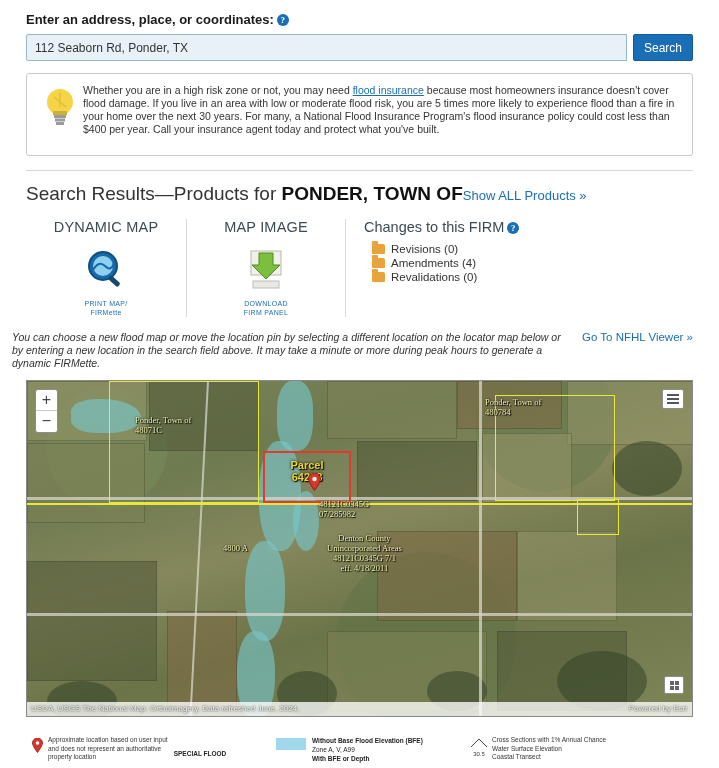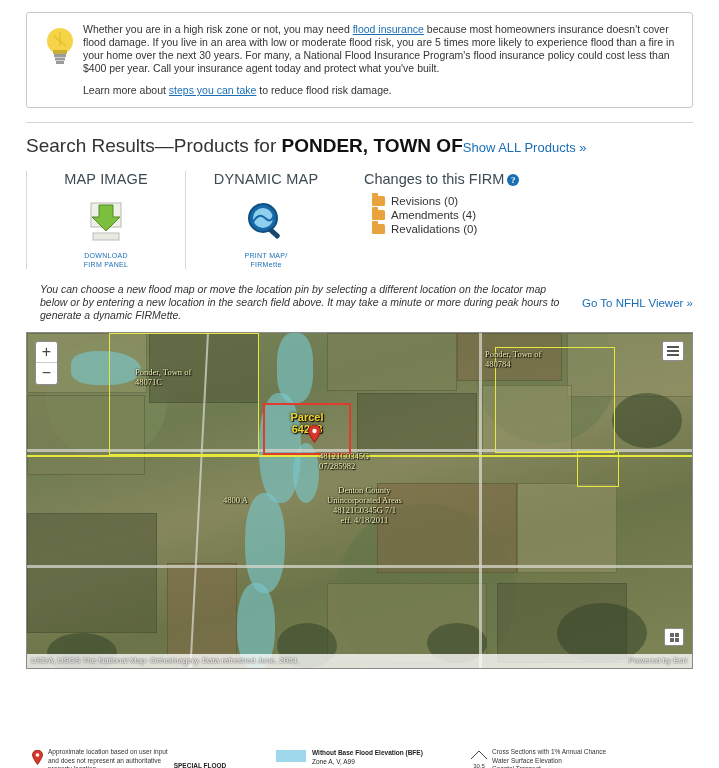--- a/index.html
+++ b/index.html
@@ -176,22 +176,22 @@
     position: absolute;
     top: -3px; left: 0;
     width: 6px; height: 3px;
     background: #e8a33d;
     border-radius: 1px 1px 0 0;
   }
 
   
   .note-row {
     display: flex;
-    align-items: center;
-    margin: 8px 26px 0 40px;
+    align-items: flex-start;
+    margin: 8px 26px 0 12px;
   }
   .note-text {
     flex: 1;
     font-size: 10.5px;
     font-style: italic;
     color: #333;
     line-height: 13px;
   }
   .nfhl-link {
     font-size: 11.5px;
@@ -389,75 +389,83 @@
     line-height: 7px;
     color: #333;
     padding-top: 1px;
   }
 </style>
 </head>
 <body>
 
 <div class="page">
 
+  <div class="search-block">
+    <div class="search-label">
+      <span>Enter an address, place, or coordinates:</span><span class="help-icon">?</span>
+    </div>
+    <div class="search-row">
+      <input class="search-input" type="text" value="112 Seaborn Rd, Ponder, TX" placeholder="Enter an address, place, or coordinates" style="">
+      <button class="search-button">Search</button>
+    </div>
+  </div>
 
   <div class="info-panel">
     <div class="bulb">
       <svg width="34" height="42" viewBox="0 0 34 42">
         <ellipse cx="17" cy="16" rx="13" ry="13" fill="#f5d547"></ellipse>
         <path d="M10 25 h14 v4 h-14 z" fill="#c9b03a"></path>
         <rect x="11" y="29" width="12" height="3" fill="#9b9b9b"></rect>
         <rect x="12" y="32.5" width="10" height="3" fill="#9b9b9b"></rect>
         <rect x="13" y="36" width="8" height="3" fill="#9b9b9b"></rect>
         <path d="M17 7 v14 M11 11 l12 10" stroke="#e0bf2e" stroke-width="1.2" fill="none"></path>
       </svg>
     </div>
     <div class="info-text">
       <p><span>Whether you are in a high risk zone or not, you may need </span><a class="inline-link">flood insurance</a><span> because most homeowners insurance doesn't cover flood damage. If you live in an area with low or moderate flood risk, you are 5 times more likely to experience flood than a fire in your home over the next 30 years. For many, a National Flood Insurance Program's flood insurance policy could cost less than $400 per year. Call your insurance agent today and protect what you've built.</span></p>
-      <p class="last"><span>Learn more about </span><a class="inline-link">steps you can take</a><span> to reduce flood risk damage.</span></p>
     </div>
   </div>
 
   <hr class="sep">
 
   <div class="results-head">
     <div class="results-title"><span>Search Results—Products for </span><b>PONDER, TOWN OF</b></div>
     <a class="show-all">Show ALL Products »</a>
   </div>
 
 
   <div class="products">
-    <div class="prod-col mapimg">
-      <div class="prod-title">MAP IMAGE</div>
-      <div class="prod-icon">
-        <svg width="42" height="44" viewBox="0 0 42 44">
-          <rect x="6" y="3" width="30" height="24" fill="#f0f0ea" stroke="#b9b9b0"></rect>
-          <path d="M14 5 h14 v12 h7 l-14 14 -14 -14 h7 z" fill="#7cbf3f" stroke="#4f8a24"></path>
-          <rect x="8" y="33" width="26" height="7" fill="#e9e9e2" stroke="#bbb"></rect>
-        </svg>
-      </div>
-      <div class="prod-caption">
-        <span>DOWNLOAD</span><br>
-        <span>FIRM PANEL</span>
-      </div>
-    </div>
-
     <div class="prod-col dynamic">
       <div class="prod-title">DYNAMIC MAP</div>
       <div class="prod-icon">
         <svg width="44" height="44" viewBox="0 0 44 44">
           <circle cx="19" cy="18" r="14" fill="#1669a8" stroke="#0f4f7f" stroke-width="2"></circle>
           <circle cx="19" cy="18" r="10" fill="#8fd0ef"></circle>
           <path d="M9 22 q6 -10 12 -4 t9 -3" stroke="#1669a8" stroke-width="2" fill="none"></path>
           <rect x="27" y="27" width="13" height="5" rx="2" transform="rotate(42 27 27)" fill="#16476e"></rect>
         </svg>
       </div>
       <div class="prod-caption">
         <span>PRINT MAP/</span><br>
         <span>FIRMette</span>
+      </div>
+    </div>
+
+    <div class="prod-col mapimg">
+      <div class="prod-title">MAP IMAGE</div>
+      <div class="prod-icon">
+        <svg width="42" height="44" viewBox="0 0 42 44">
+          <rect x="6" y="3" width="30" height="24" fill="#f0f0ea" stroke="#b9b9b0"></rect>
+          <path d="M14 5 h14 v12 h7 l-14 14 -14 -14 h7 z" fill="#7cbf3f" stroke="#4f8a24"></path>
+          <rect x="8" y="33" width="26" height="7" fill="#e9e9e2" stroke="#bbb"></rect>
+        </svg>
+      </div>
+      <div class="prod-caption">
+        <span>DOWNLOAD</span><br>
+        <span>FIRM PANEL</span>
       </div>
     </div>
 
     <div class="changes">
       <div class="changes-title">
         <span>Changes to this FIRM</span><span class="help-icon">?</span>
       </div>
       <div class="change-item">
         <span class="folder"></span>
         <span>Revisions (0)</span>

